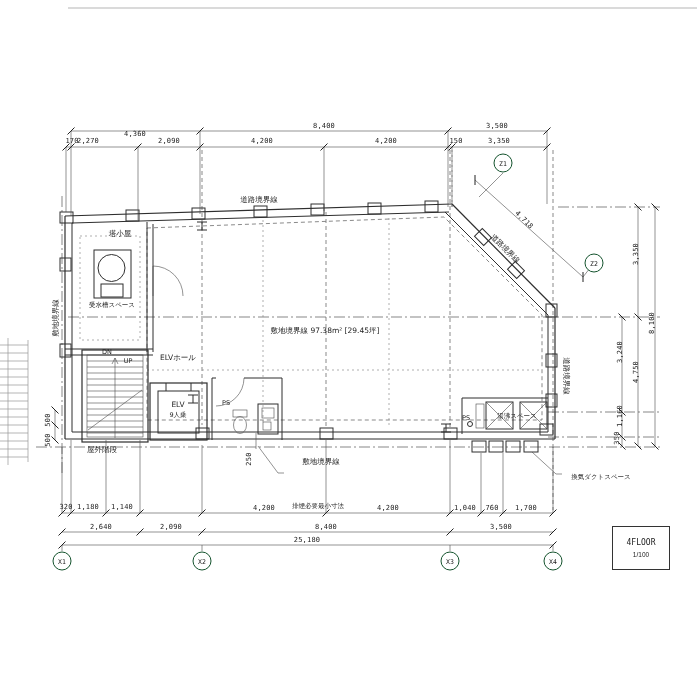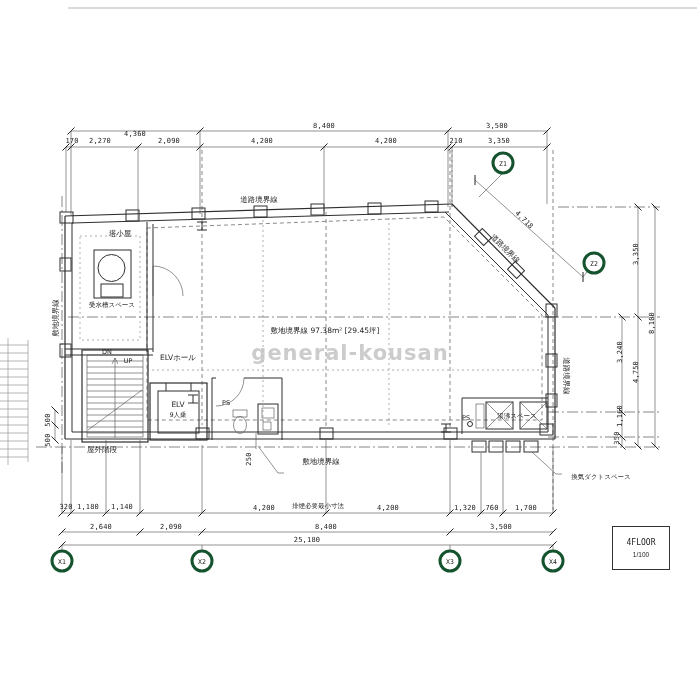--- a/index.html
+++ b/index.html
@@ -14,21 +14,21 @@
   svg .df{stroke-dasharray:2 3;stroke-width:.6;stroke:#7a7a7a;}
   svg .dd{stroke-dasharray:11 3 2 3;stroke-width:.7;stroke:#555;}
   svg .art{stroke:#979797;stroke-width:.7;}
   .p{position:absolute;transform:translate(-50%,-50%);white-space:nowrap;}
   .dim{font-family:"DejaVu Sans Mono",monospace;font-size:7px;color:#222;letter-spacing:.2px;}
   .lbl{font-size:7.5px;color:#1c1c1c;}
   .lbl-sm{font-size:6.5px;color:#1c1c1c;}
   .r90{transform:translate(-50%,-50%) rotate(-90deg);}
   .r90c{transform:translate(-50%,-50%) rotate(90deg);}
   .r45{transform:translate(-50%,-50%) rotate(45deg);}
-  .axis{position:absolute;width:17px;height:17px;border:3px solid #14532d;border-radius:50%;background:#fff;
+  .axis{position:absolute;width:17px;height:17px;border:1px solid #14532d;border-radius:50%;background:#fff;
         font-family:"DejaVu Sans Mono",monospace;font-size:6.5px;display:flex;align-items:center;
         justify-content:center;transform:translate(-50%,-50%);color:#222;}
   .tblock{position:absolute;left:612px;top:526px;width:56px;height:42px;border:1.5px solid #333;
           background:#fff;display:flex;flex-direction:column;align-items:center;justify-content:center;gap:4px;}
   .tblock .floor{font-family:"DejaVu Sans Mono",monospace;font-size:8px;color:#222;}
   .tblock .scale{font-family:Liberation Sans, sans-serif;font-size:6.5px;color:#222;}
   .wm{position:absolute;left:350px;top:353px;transform:translate(-50%,-50%);
       font-family:"DejaVu Sans",sans-serif;font-weight:bold;font-size:21px;
       color:#c4c4c4;opacity:.85;letter-spacing:1px;}
 </style>
@@ -300,39 +300,38 @@
   </g>
 
   <g>
     <line class="t" x1="55" y1="410" x2="55" y2="440"></line>
     <line class="tk" x1="51.5" y1="406.5" x2="58.5" y2="413.5"></line>
     <line class="tk" x1="51.5" y1="421.5" x2="58.5" y2="428.5"></line>
     <line class="tk" x1="51.5" y1="436.5" x2="58.5" y2="443.5"></line>
   </g>
 </svg>
 
-<div class="wm">general-kousan</div>
 
 <div class="p dim" style="left:135px;top:134px">4,360</div>
 <div class="p dim" style="left:324px;top:126px">8,400</div>
 <div class="p dim" style="left:497px;top:126px">3,500</div>
 <div class="p dim" style="left:72px;top:141px">170</div>
-<div class="p dim" style="left:100px;top:141px">2,270</div>
+<div class="p dim" style="left:88px;top:141px">2,270</div>
 <div class="p dim" style="left:169px;top:141px">2,090</div>
 <div class="p dim" style="left:262px;top:141px">4,200</div>
 <div class="p dim" style="left:386px;top:141px">4,200</div>
-<div class="p dim" style="left:456px;top:141px">210</div>
+<div class="p dim" style="left:456px;top:141px">150</div>
 <div class="p dim" style="left:499px;top:141px">3,350</div>
 
 <div class="p dim" style="left:66px;top:507px">320</div>
 <div class="p dim" style="left:88px;top:507px">1,180</div>
 <div class="p dim" style="left:122px;top:507px">1,140</div>
 <div class="p dim" style="left:264px;top:508px">4,200</div>
 <div class="p dim" style="left:388px;top:508px">4,200</div>
-<div class="p dim" style="left:465px;top:508px">1,320</div>
+<div class="p dim" style="left:465px;top:508px">1,040</div>
 <div class="p dim" style="left:492px;top:508px">760</div>
 <div class="p dim" style="left:526px;top:508px">1,700</div>
 <div class="p dim" style="left:101px;top:527px">2,640</div>
 <div class="p dim" style="left:171px;top:527px">2,090</div>
 <div class="p dim" style="left:326px;top:527px">8,400</div>
 <div class="p dim" style="left:501px;top:527px">3,500</div>
 <div class="p dim" style="left:307px;top:540px">25,180</div>
 
 <div class="p dim r90" style="left:620px;top:352px">3,240</div>
 <div class="p dim r90" style="left:620px;top:416px">1,160</div>

